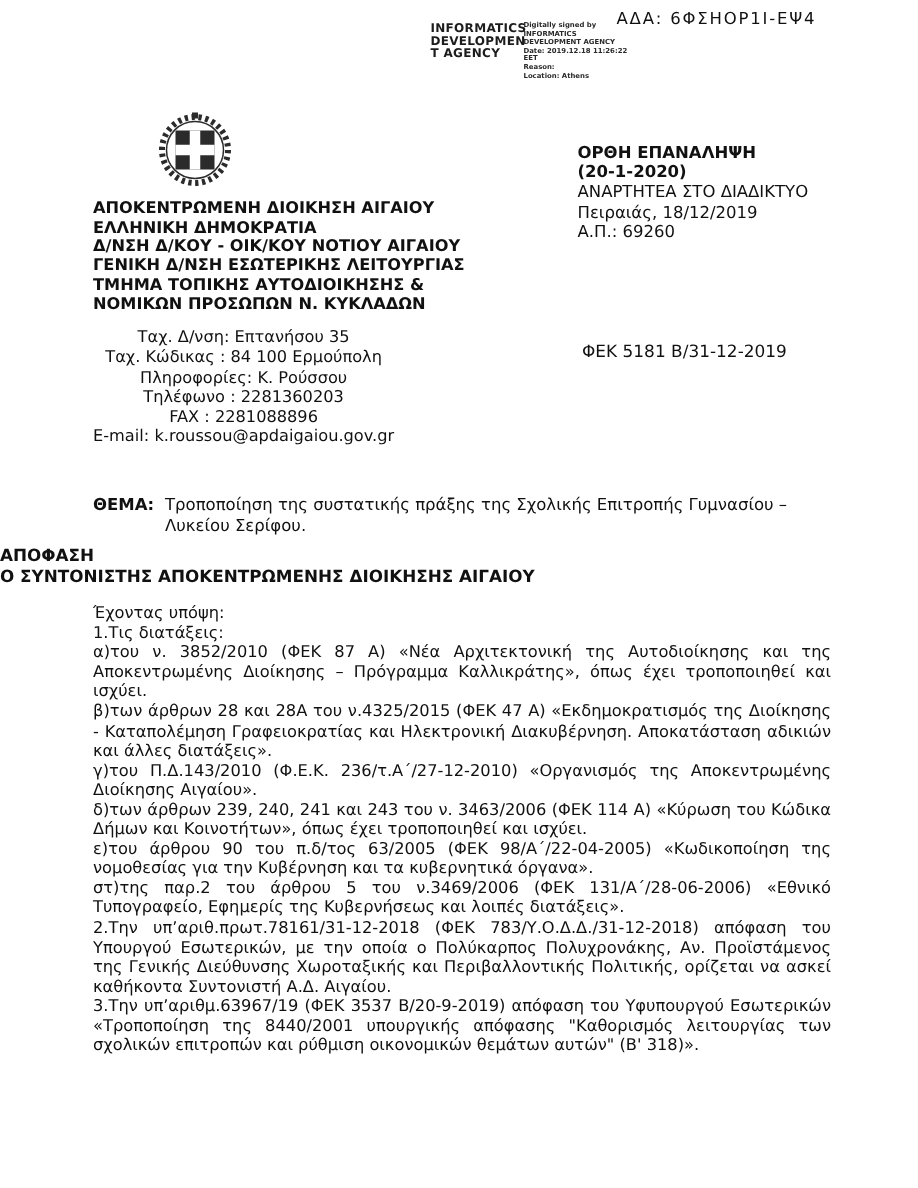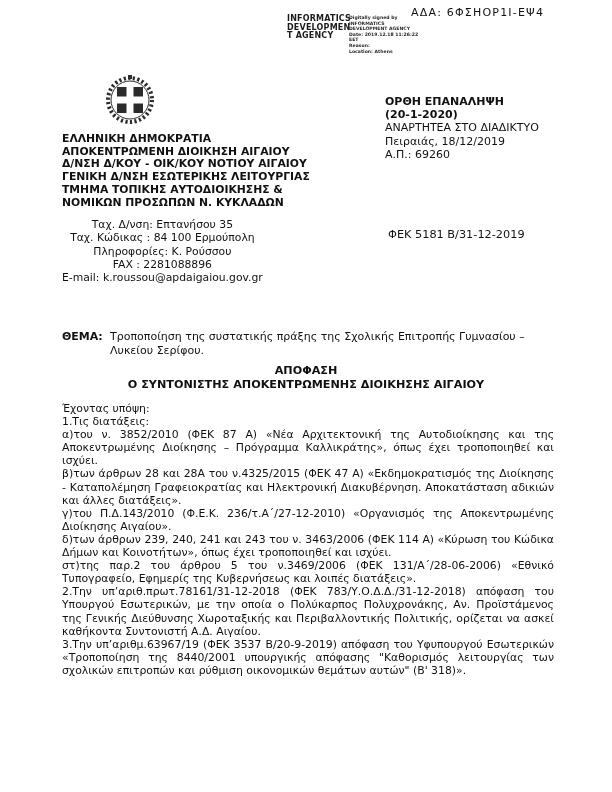--- a/index.html
+++ b/index.html
@@ -50,21 +50,21 @@
   
   .subject{
     position:absolute;left:62px;top:330px;width:492px;
     font-size:11px;line-height:13.5px;display:flex;
   }
   .subject .lbl{font-weight:bold;width:48px;flex:0 0 48px;}
   .subject .txt{flex:1;}
   
   .decision{
     position:absolute;left:0;top:364px;width:612px;
-    text-align:center;font-size:11.2px;font-weight:bold;line-height:13.5px;
+    font-size:11.2px;font-weight:bold;line-height:13.5px;
   }
   .decision span{display:block;}
   
   .body{
     position:absolute;left:62px;top:402px;width:492px;
     font-size:10.85px;line-height:13.1px;
   }
   .body p{
     margin:0;text-align:justify;-moz-text-align-last:left;text-align-last:left;
   }
@@ -101,41 +101,42 @@
       <circle cx="28" cy="26" r="19" fill="none" stroke="#2b2b2b" stroke-width="1"></circle>
       <rect x="15" y="13" width="26" height="26" fill="#2b2b2b"></rect>
       <rect x="24.5" y="13" width="7" height="26" fill="#ffffff"></rect>
       <rect x="15" y="22.5" width="26" height="7" fill="#ffffff"></rect>
       <rect x="26" y="1" width="4" height="4" fill="#2b2b2b"></rect>
     </svg>
   </div>
 
   <div class="agency">
 
-  <span>ΕΛΛΗΝΙΚΗ ΔΗΜΟΚΡΑΤΙΑ</span>
-      <span>ΑΠΟΚΕΝΤΡΩΜΕΝΗ ΔΙΟΙΚΗΣΗ ΑΙΓΑΙΟΥ</span>
+  <span>ΑΠΟΚΕΝΤΡΩΜΕΝΗ ΔΙΟΙΚΗΣΗ ΑΙΓΑΙΟΥ</span>
+      <span>ΕΛΛΗΝΙΚΗ ΔΗΜΟΚΡΑΤΙΑ</span>
       <span>Δ/ΝΣΗ Δ/ΚΟΥ - ΟΙΚ/ΚΟΥ ΝΟΤΙΟΥ ΑΙΓΑΙΟΥ</span>
       <span>ΓΕΝΙΚΗ Δ/ΝΣΗ ΕΣΩΤΕΡΙΚΗΣ ΛΕΙΤΟΥΡΓΙΑΣ</span>
       <span>ΤΜΗΜΑ ΤΟΠΙΚΗΣ ΑΥΤΟΔΙΟΙΚΗΣΗΣ &amp;</span>
       <span>ΝΟΜΙΚΩΝ ΠΡΟΣΩΠΩΝ Ν. ΚΥΚΛΑΔΩΝ</span>
     </div>
 
   <div class="hdr-right">
     <span class="b">ΟΡΘΗ ΕΠΑΝΑΛΗΨΗ</span>
     <span class="b">(20-1-2020)</span>
     <span>ΑΝΑΡΤΗΤΕΑ ΣΤΟ ΔΙΑΔΙΚΤΥΟ</span>
     <span>Πειραιάς, 18/12/2019</span>
     <span>Α.Π.: 69260</span>
   </div>
 
   <div class="contact">
 
   <span>Ταχ. Δ/νση: Επτανήσου 35</span>
       <span>Ταχ. Κώδικας : 84 100 Ερμούπολη</span>
       <span>Πληροφορίες: Κ. Ρούσσου</span>
+      <span>Τηλέφωνο : 2281360203</span>
       <span>FAX : 2281088896</span>
       <span>E-mail: k.roussou@apdaigaiou.gov.gr</span>
     </div>
 
   <div class="fek">ΦΕΚ 5181 Β/31-12-2019</div>
 
   <div class="subject">
     <span class="lbl">ΘΕΜΑ:</span>
     <span class="txt">Τροποποίηση της συστατικής πράξης της Σχολικής Επιτροπής Γυμνασίου – Λυκείου Σερίφου.</span>
   </div>
@@ -146,18 +147,19 @@
   </div>
 
   <div class="body">
 
   <p>Έχοντας υπόψη:</p>
       <p>1.Τις διατάξεις:</p>
       <p>α)του ν. 3852/2010 (ΦΕΚ 87 Α) «Νέα Αρχιτεκτονική της Αυτοδιοίκησης και της Αποκεντρωμένης  Διοίκησης – Πρόγραμμα Καλλικράτης», όπως έχει τροποποιηθεί και ισχύει.</p>
       <p>β)των άρθρων 28 και 28Α του ν.4325/2015 (ΦΕΚ 47 Α) «Εκδημοκρατισμός της Διοίκησης - Καταπολέμηση Γραφειοκρατίας και Ηλεκτρονική Διακυβέρνηση. Αποκατάσταση αδικιών και άλλες διατάξεις».</p>
       <p>γ)του Π.Δ.143/2010 (Φ.Ε.Κ. 236/τ.Α΄/27-12-2010) «Οργανισμός της Αποκεντρωμένης Διοίκησης Αιγαίου».</p>
       <p>δ)των άρθρων 239, 240, 241 και 243 του ν. 3463/2006 (ΦΕΚ 114 Α) «Κύρωση του Κώδικα Δήμων και Κοινοτήτων», όπως έχει τροποποιηθεί και ισχύει.</p>
+      <p>ε)του άρθρου 90 του π.δ/τος 63/2005 (ΦΕΚ 98/Α΄/22-04-2005) «Κωδικοποίηση της νομοθεσίας για την Κυβέρνηση και τα κυβερνητικά όργανα».</p>
       <p>στ)της παρ.2 του άρθρου 5 του ν.3469/2006 (ΦΕΚ 131/Α΄/28-06-2006) «Εθνικό Τυπογραφείο, Εφημερίς της Κυβερνήσεως και λοιπές διατάξεις».</p>
       <p>2.Την υπ’αριθ.πρωτ.78161/31-12-2018 (ΦΕΚ 783/Υ.Ο.Δ.Δ./31-12-2018) απόφαση του Υπουργού Εσωτερικών, με την οποία ο Πολύκαρπος Πολυχρονάκης, Αν. Προϊστάμενος της Γενικής Διεύθυνσης Χωροταξικής και Περιβαλλοντικής Πολιτικής, ορίζεται να ασκεί καθήκοντα Συντονιστή Α.Δ. Αιγαίου.</p>
       <p>3.Την υπ’αριθμ.63967/19 (ΦΕΚ 3537 Β/20-9-2019) απόφαση του Υφυπουργού Εσωτερικών «Τροποποίηση της 8440/2001 υπουργικής απόφασης "Καθορισμός λειτουργίας των σχολικών επιτροπών και ρύθμιση οικονομικών θεμάτων αυτών" (Β' 318)».</p>
     </div>
 
 </div>
 
 </body></html>

